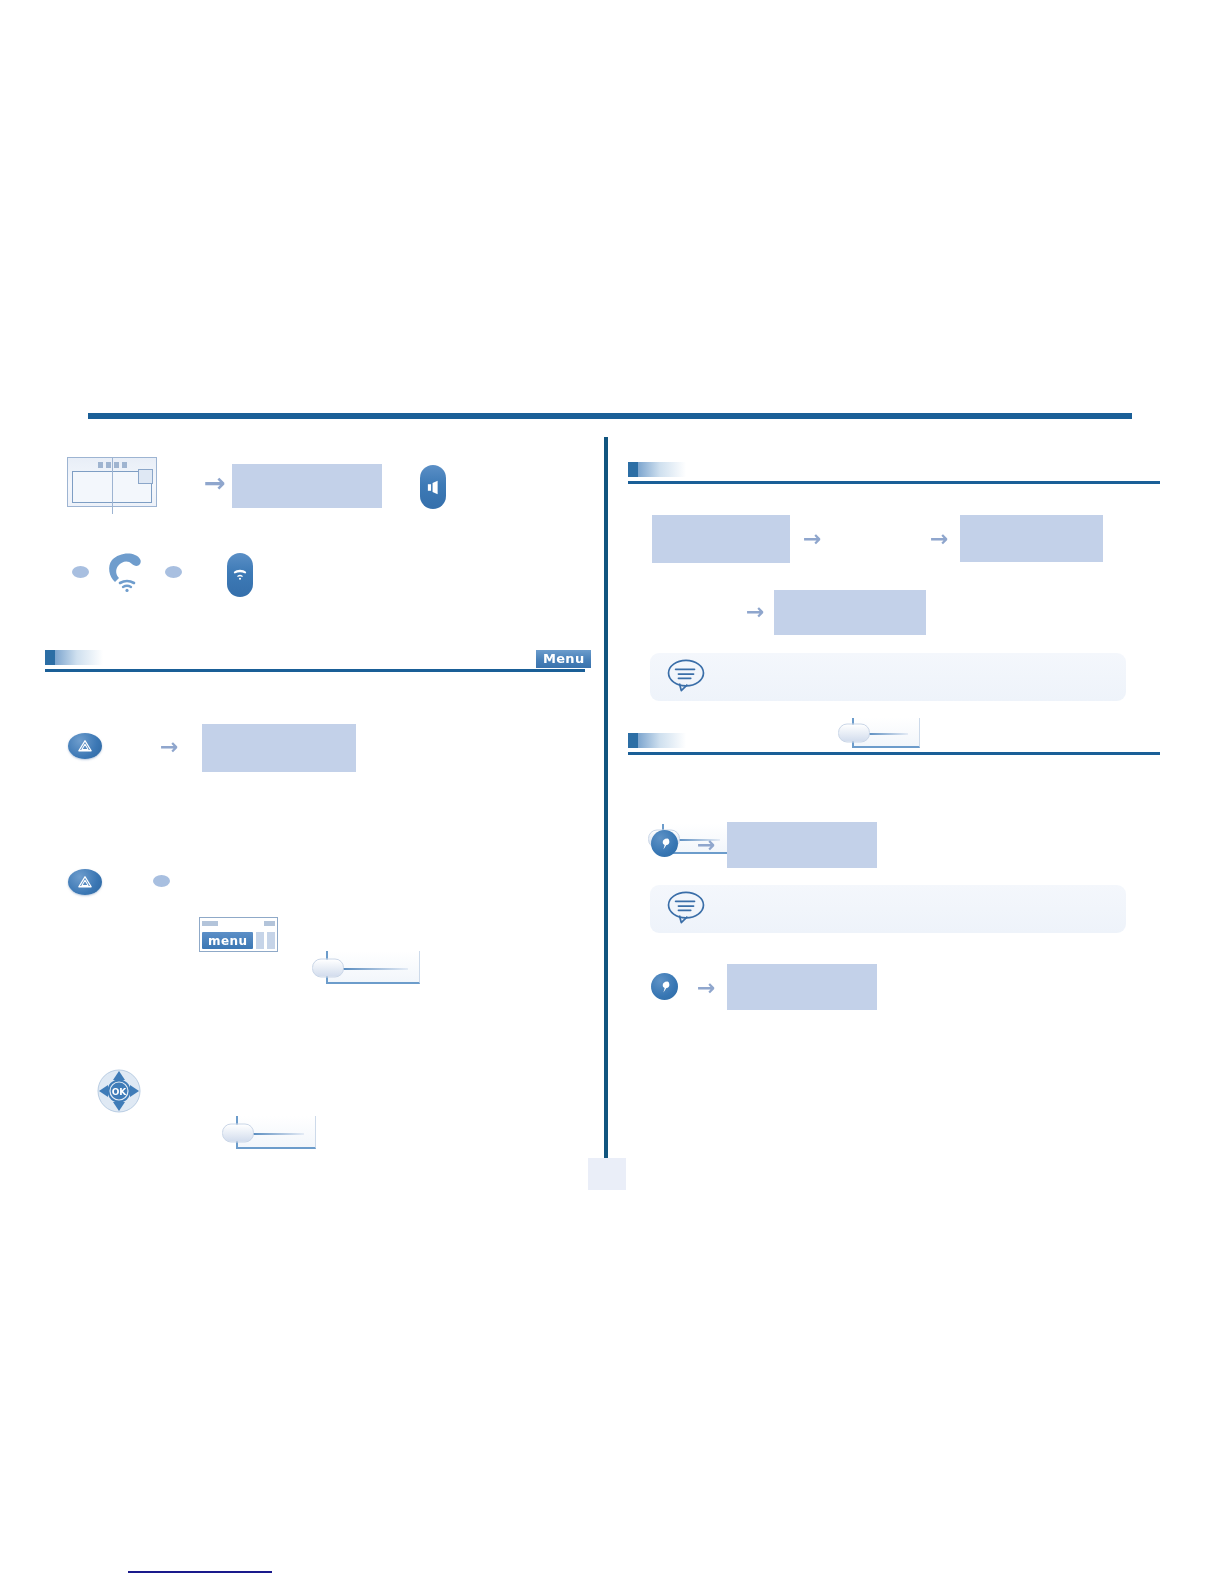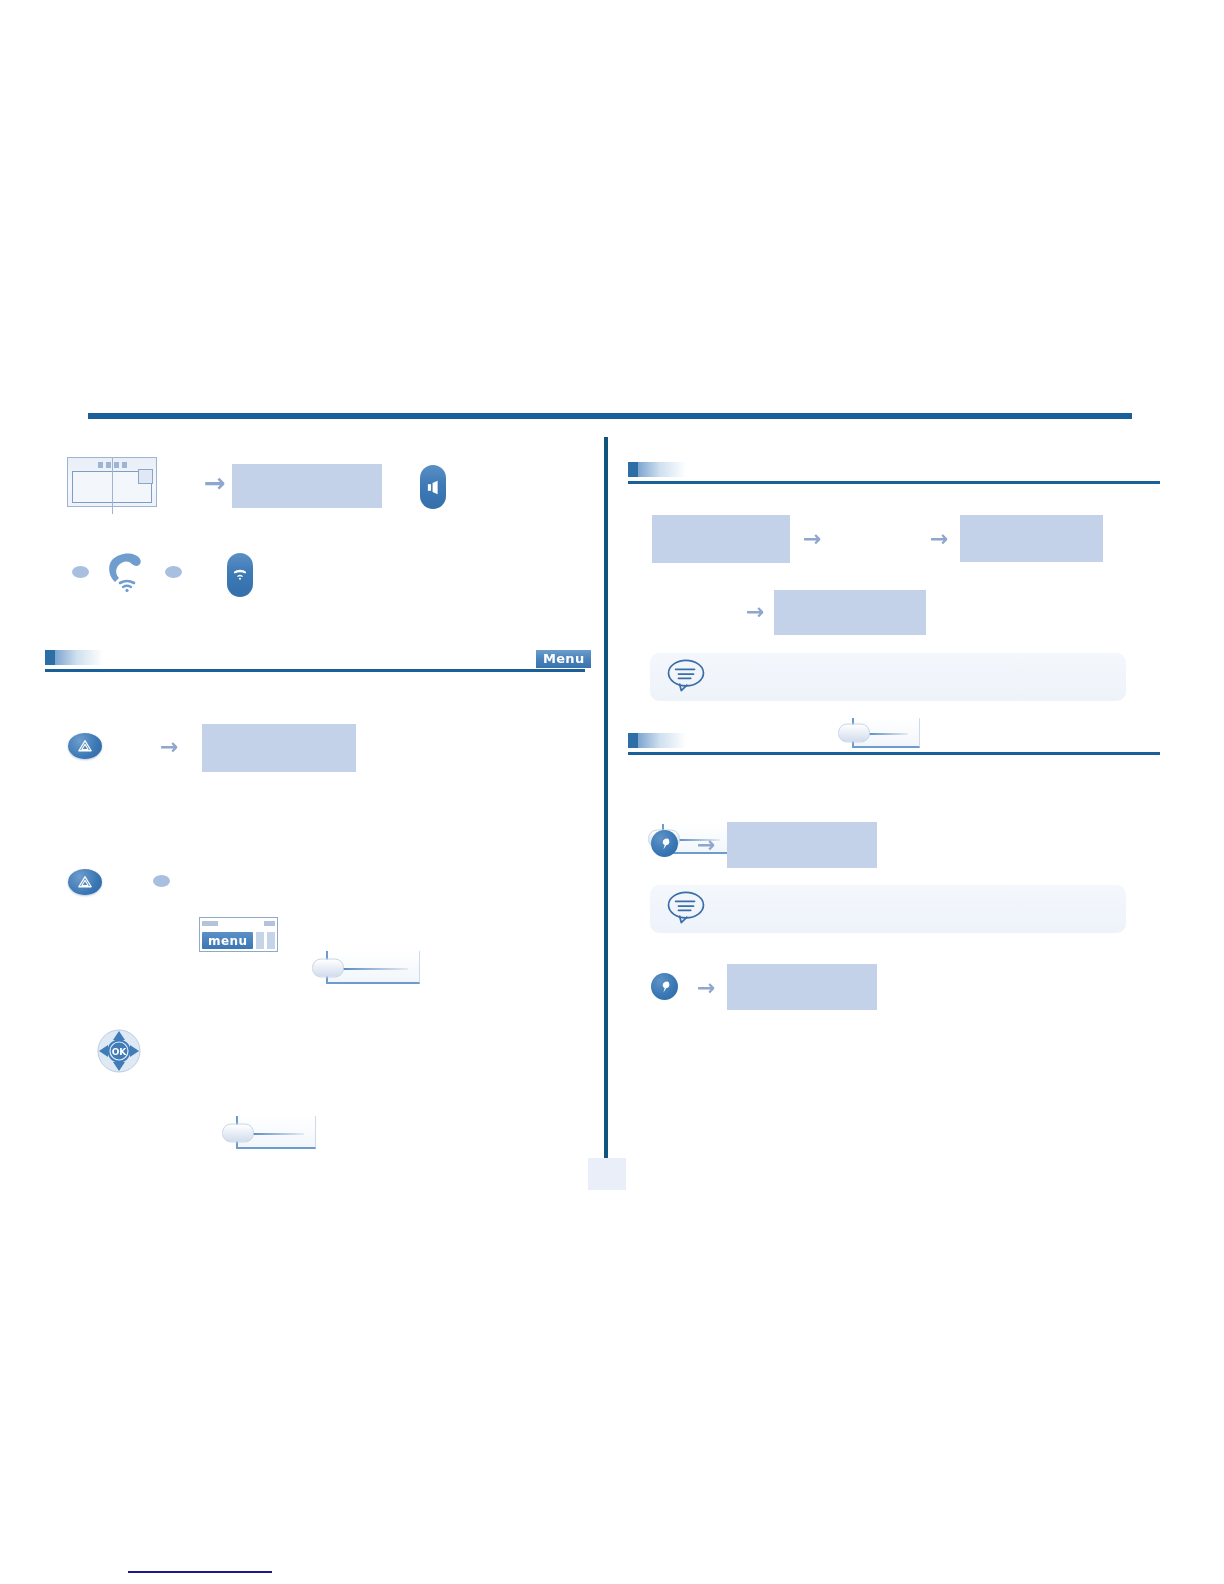--- a/index.html
+++ b/index.html
@@ -399,21 +399,21 @@
     </div>
   </div>
 
   <div class="abs softkey" style="left:312px; top:866px; width:108px; height:33px;">
     <div class="panel"></div>
     <div class="line"></div>
     <div class="knob"></div>
     <span style="position:absolute;left:34px;top:9px;font-size:10px;color:#5b7ea8;"></span>
   </div>
 
-  <div class="abs navpad" style="left:96px; top:910px;text-decoration:underline;">
+  <div class="abs navpad" style="left:96px; top:950px;text-decoration:underline;">
     <svg width="46" height="46" viewBox="0 0 46 46" aria-hidden="true">
       <circle cx="23" cy="23" r="21" fill="#dfe9f4"></circle>
       <circle cx="23" cy="23" r="21" fill="none" stroke="#b9cde3" stroke-width="1"></circle>
       <path d="M3 23 L12 17 L12 29 Z" fill="#3f7cb8"></path>
       <path d="M43 23 L34 17 L34 29 Z" fill="#3f7cb8"></path>
       <path d="M23 3 L17 12 L29 12 Z" fill="#3f7cb8"></path>
       <path d="M23 43 L17 34 L29 34 Z" fill="#3f7cb8"></path>
       <circle cx="23" cy="23" r="11.5" fill="#3f7cb8"></circle>
       <circle cx="23" cy="23" r="9" fill="none" stroke="#ffffff" stroke-width="1.2" opacity=".85"></circle>
       <text x="23" y="27" text-anchor="middle" font-family="DejaVu Sans, sans-serif" font-size="9" font-weight="bold" fill="#ffffff">OK</text>

